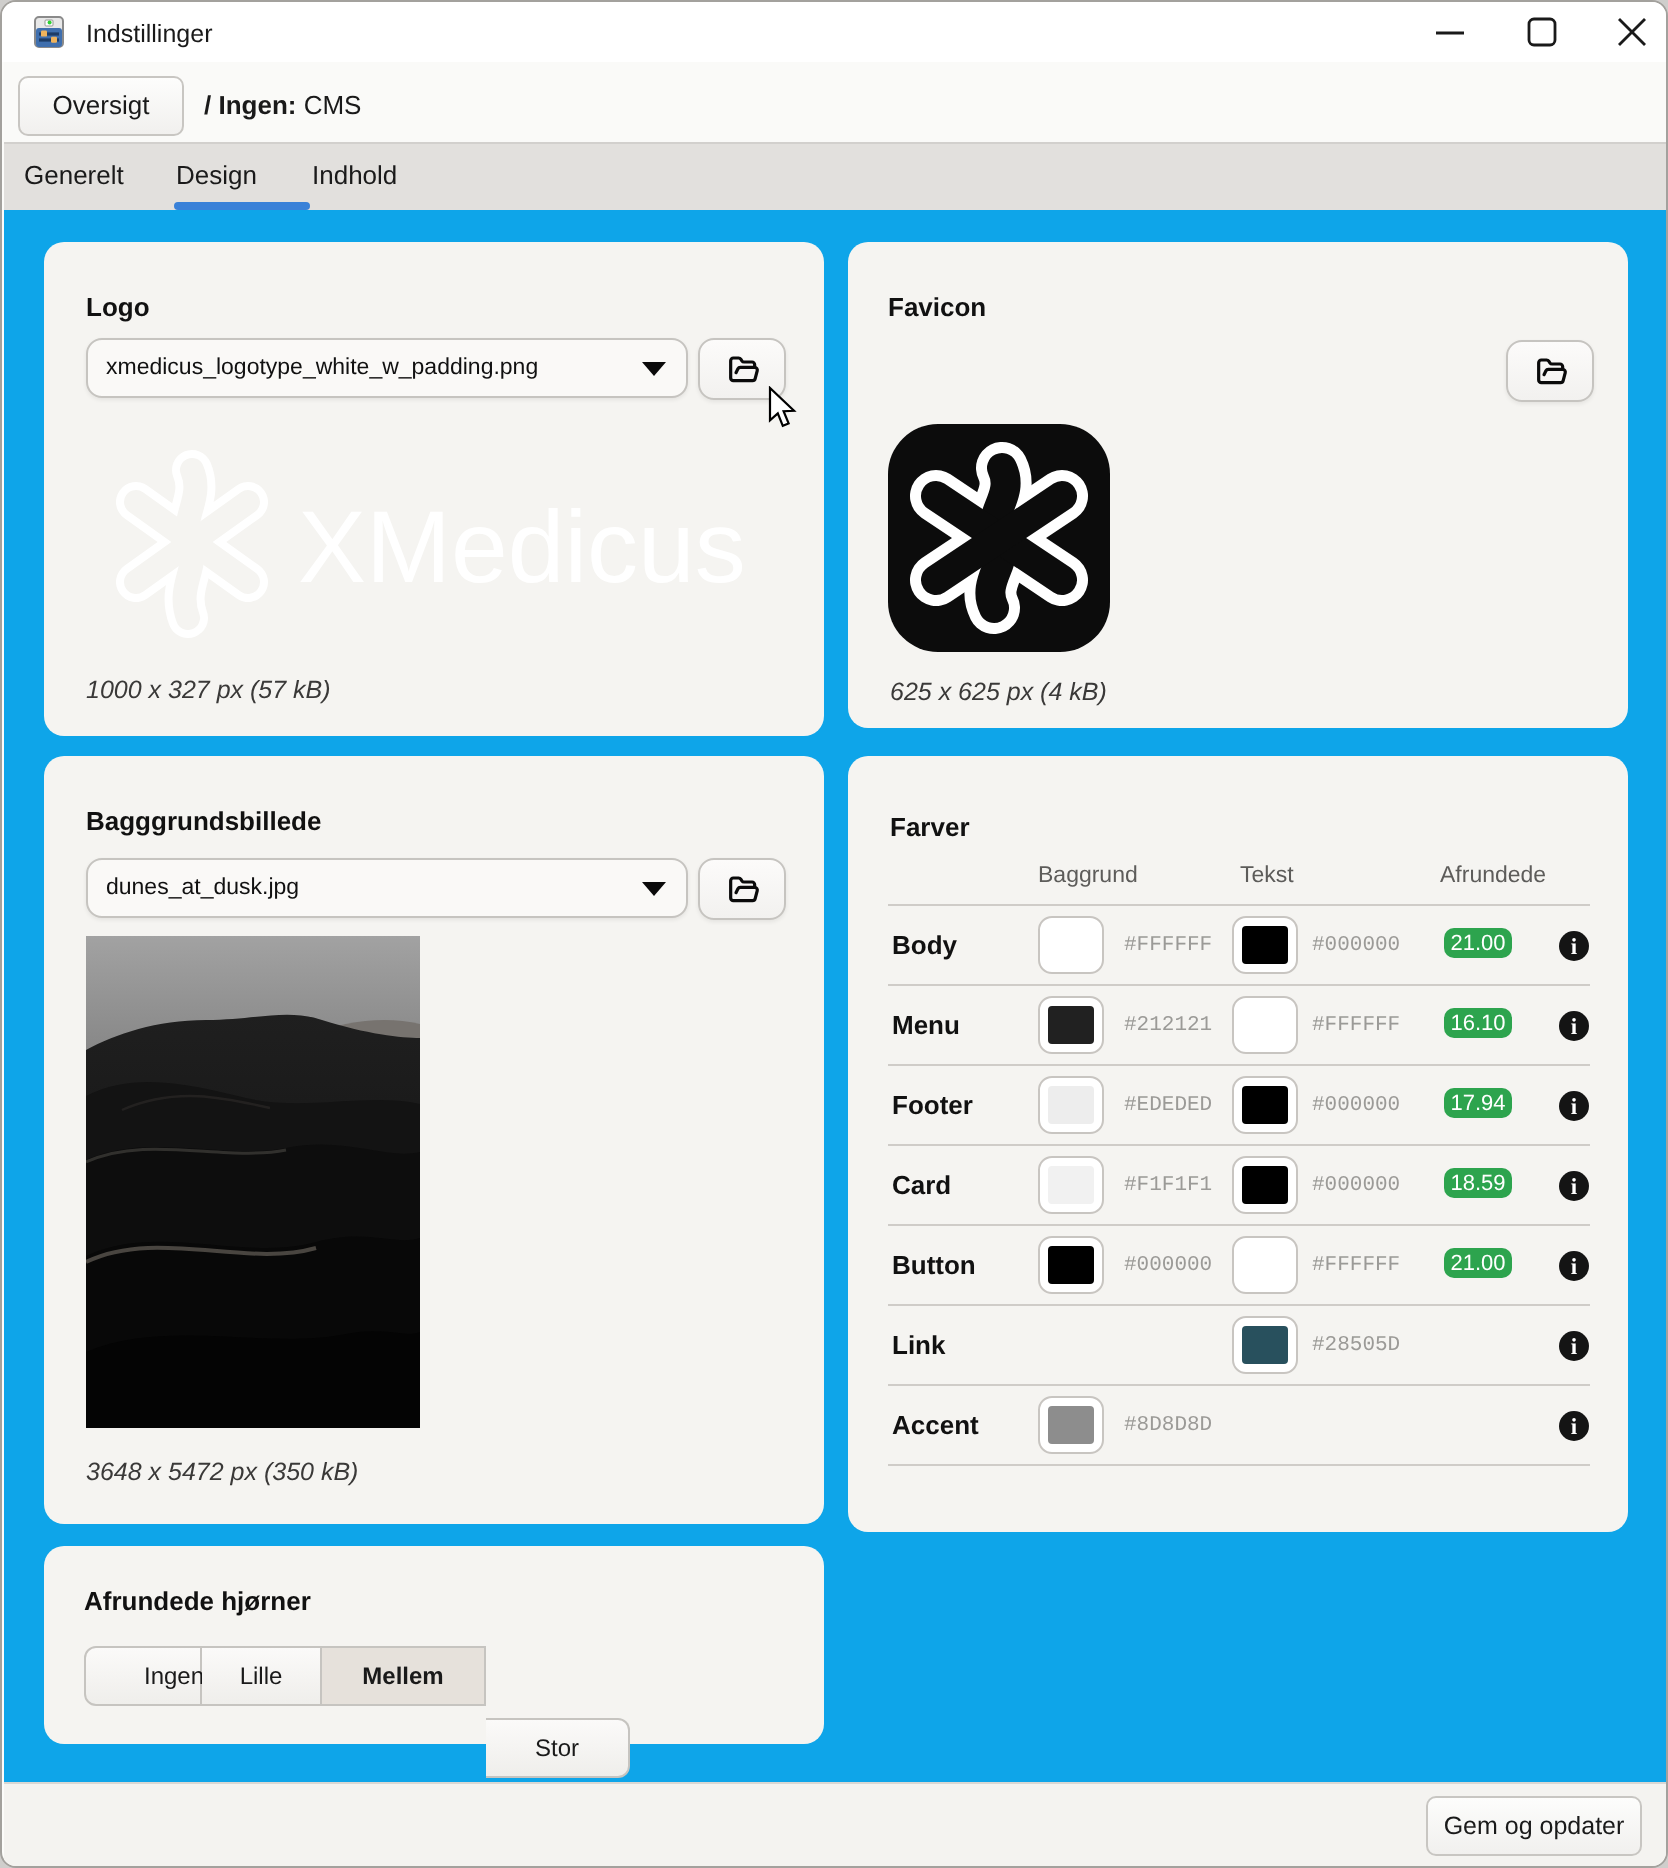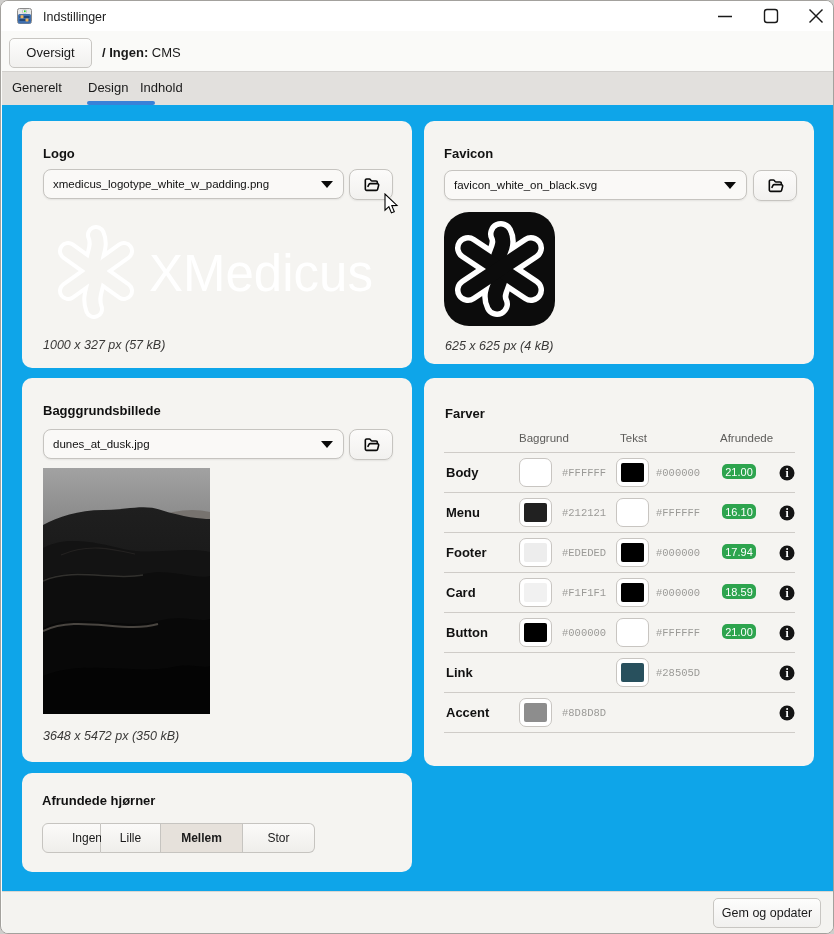--- a/index.html
+++ b/index.html
@@ -46,21 +46,21 @@
   .swatch .inner { position:absolute; left:4px; top:4px; width:23px; height:19px; border-radius:2px; }
   .hex { position:absolute; font-family:Liberation Mono, monospace; font-size:10.5px; color:#9b9a97; }
   .badge { position:absolute; width:34px; height:15px; background:#2da44e; border-radius:5px;
            color:#fff; font-size:11px; text-align:center; line-height:17px; }
   .info { position:absolute; width:16px; height:16px; }
   
   #seg { position:absolute; left:20px; top:50px; height:30px; display:flex; }
   .segbtn { height:30px; background:linear-gradient(#fbfaf9,#efeeeb); border:1px solid #c6c4c0; border-left:none;
             font-size:12px; color:#1a1a1a; text-align:center; line-height:28px; }
   .segbtn.first { border-left:1px solid #c6c4c0; border-radius:6px 0 0 6px; }
-  .segbtn.last { border-radius:0 6px 6px 0; }
+  .segbtn.last { border-radius:0 6px 6px 0;margin-top:36px; }
   .segbtn.sel { background:#e6e1db; font-weight:bold; }
   
   #footer { position:absolute; left:1px; top:890px; width:832px; height:43px; background:#f4f3f0;
             border-top:1px solid #d9d7d3; }
   #btn-save { position:absolute; right:13px; top:6px; width:108px; height:30px;
     background:linear-gradient(#fdfdfc,#f1f0ee); border:1px solid #c8c6c2; border-radius:5px;
     font-size:12.5px; color:#1a1a1a; text-align:center; line-height:28px; }
 </style>
 </head>
 <body>
@@ -91,21 +91,21 @@
   </div>
 
   <div id="crumbrow">
     <div id="btn-oversigt">Oversigt</div>
     <div id="crumbtext"><b>/ Ingen:</b> CMS</div>
   </div>
 
   <div id="tabrow">
     <div class="tab" style="left:10px; width:74px;">Generelt</div>
     <div class="tab" style="left:86px; width:66px;">Design</div>
-    <div class="tab" style="left:138px; width:66px;">Indhold</div>
+    <div class="tab" style="left:154px; width:66px;">Indhold</div>
     <div id="tab-underline"></div>
   </div>
 
   <div id="content">
 
     <div class="card" id="card-logo">
       <div class="cardlabel" style="left:21px; top:25px;">Logo</div>
       <div class="select" style="left:21px; top:48px; width:301px;">xmedicus_logotype_white_w_padding.png<div class="caret"></div></div>
       <div class="folderbtn" style="left:327px; top:48px;">
         <svg width="18" height="16" viewBox="0 0 24 24" style="position:absolute;left:13px;top:7px;" fill="none" stroke="#0a0a0a" stroke-width="2.4" stroke-linecap="round" stroke-linejoin="round">
@@ -125,21 +125,20 @@
             <path d="M74,30 L18,70"></path>
           </g>
         </g>
         <text x="99" y="70" font-family="Liberation Sans" font-size="51" fill="#ffffff" letter-spacing="0">XMedicus</text>
       </svg>
       <div class="caption" style="left:21px; top:217px;">1000 x 327 px (57 kB)</div>
     </div>
 
     <div class="card" id="card-favicon">
       <div class="cardlabel" style="left:20px; top:25px;">Favicon</div>
-      <div class="select" style="left:20px; top:49px; width:303px;">favicon_white_on_black.svg<div class="caret"></div></div>
       <div class="folderbtn" style="left:329px; top:49px;">
         <svg width="18" height="16" viewBox="0 0 24 24" style="position:absolute;left:13px;top:7px;" fill="none" stroke="#0a0a0a" stroke-width="2.4" stroke-linecap="round" stroke-linejoin="round">
           <path d="m6 14 1.45-2.9A2 2 0 0 1 9.24 10H20a2 2 0 0 1 1.94 2.5l-1.55 6a2 2 0 0 1-1.94 1.5H4a2 2 0 0 1-2-2V5a2 2 0 0 1 2-2h3.93a2 2 0 0 1 1.66.9l.82 1.2a2 2 0 0 0 1.66.9H18a2 2 0 0 1 2 2v2"></path>
         </svg>
       </div>
       <svg style="position:absolute; left:20px; top:91px;" width="111" height="114" viewBox="0 0 111 114">
         <rect x="0" y="0" width="111" height="114" rx="25" fill="#0c0c0c"></rect>
         <g fill="none" stroke-linecap="round">
           <g stroke="#ffffff" stroke-width="26">
             <path d="M57,22 C64,36 48,46 55,57 C62,68 46,78 53,92"></path>

